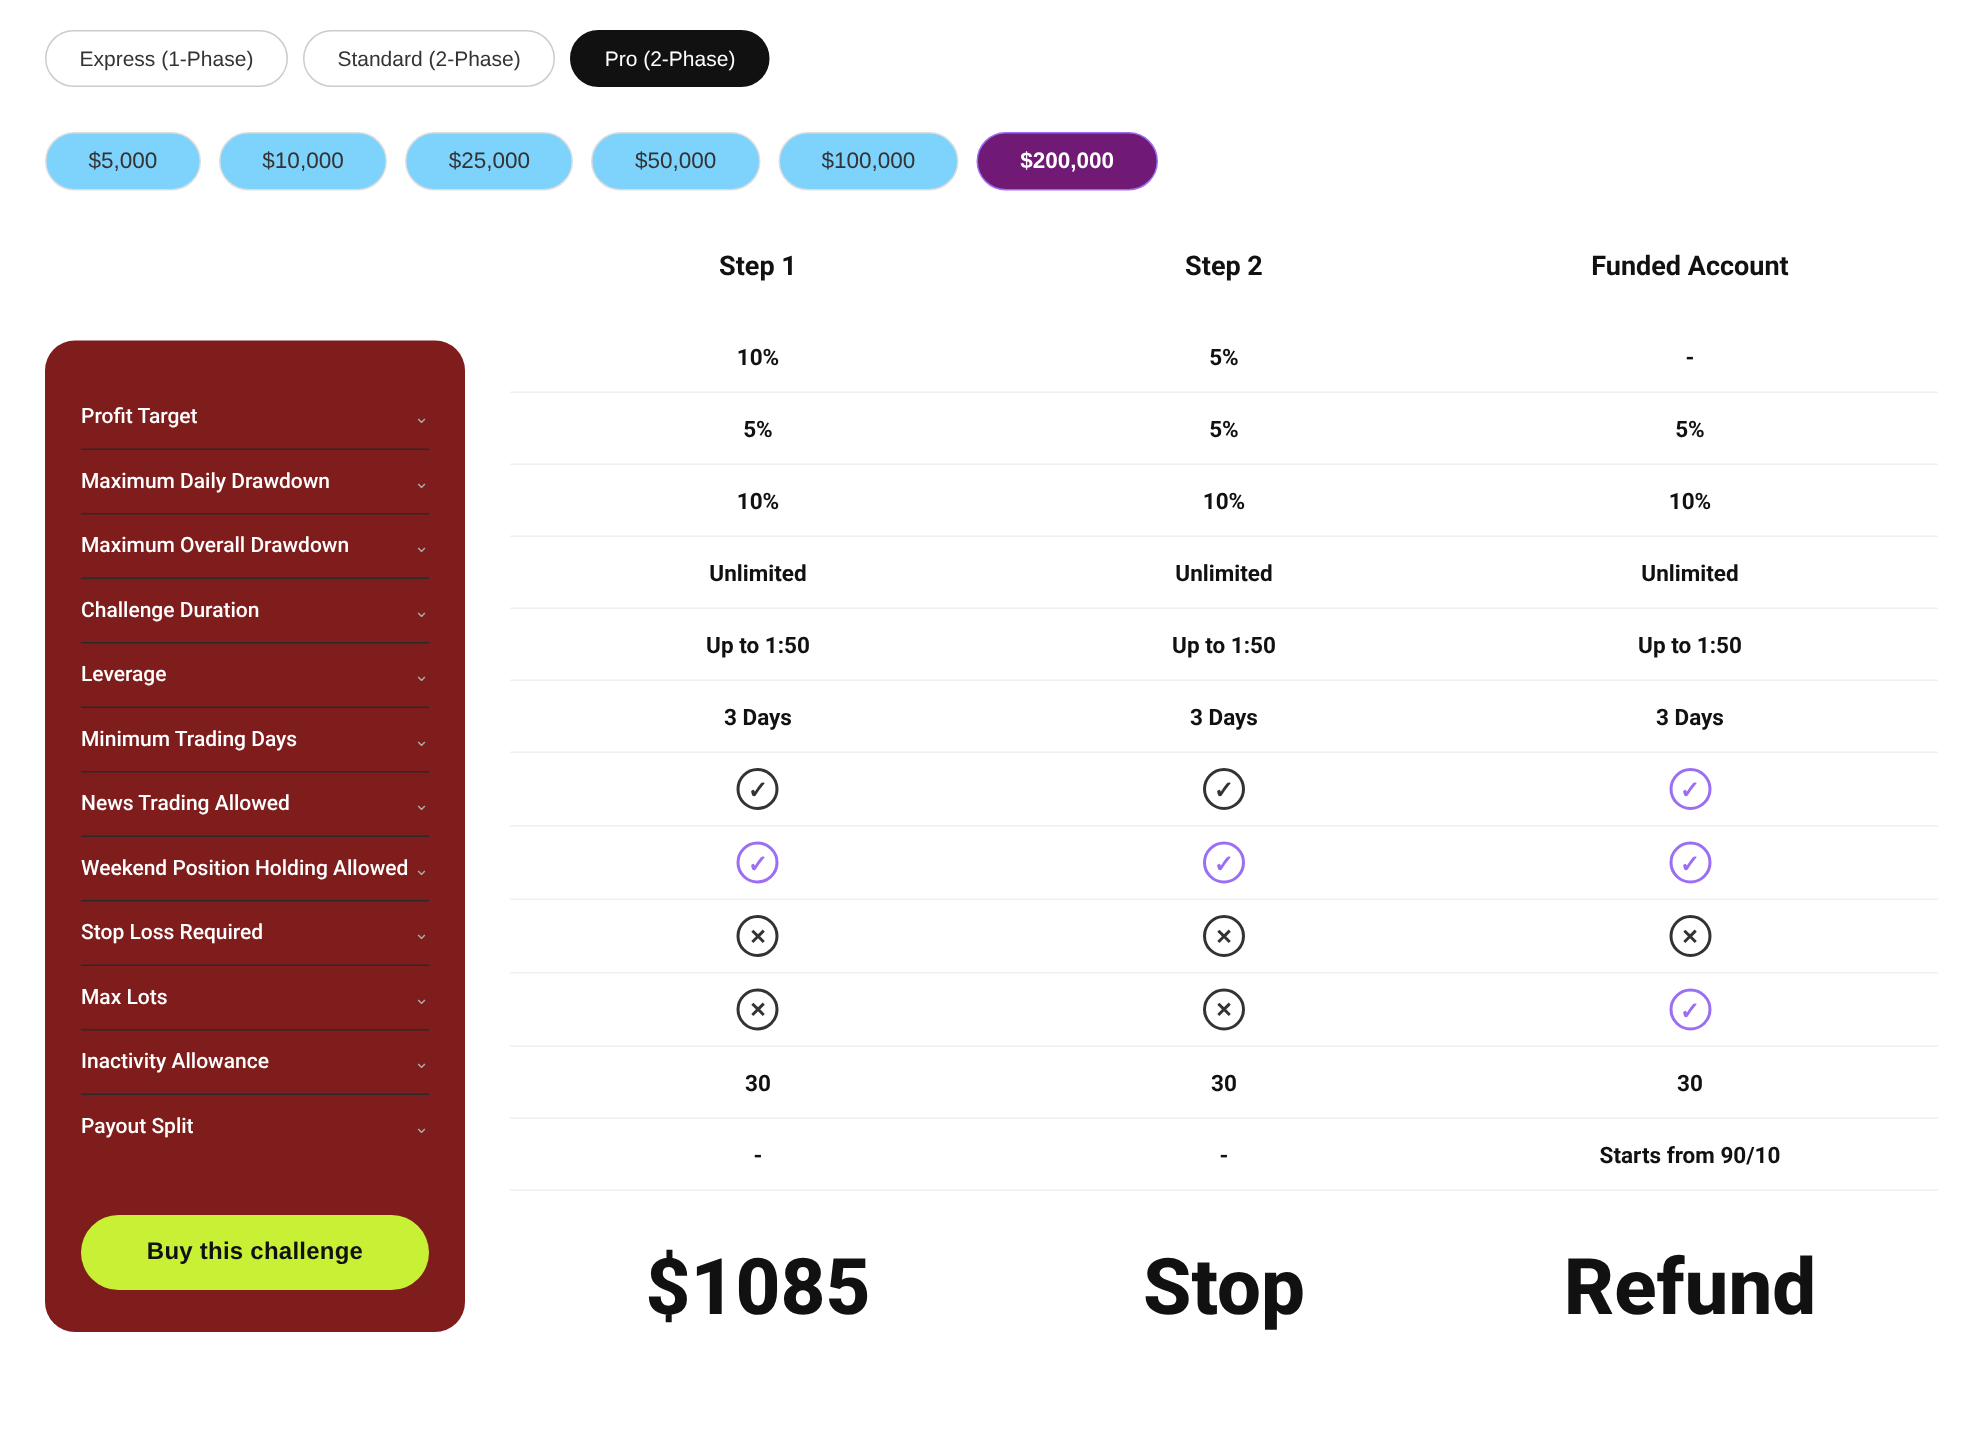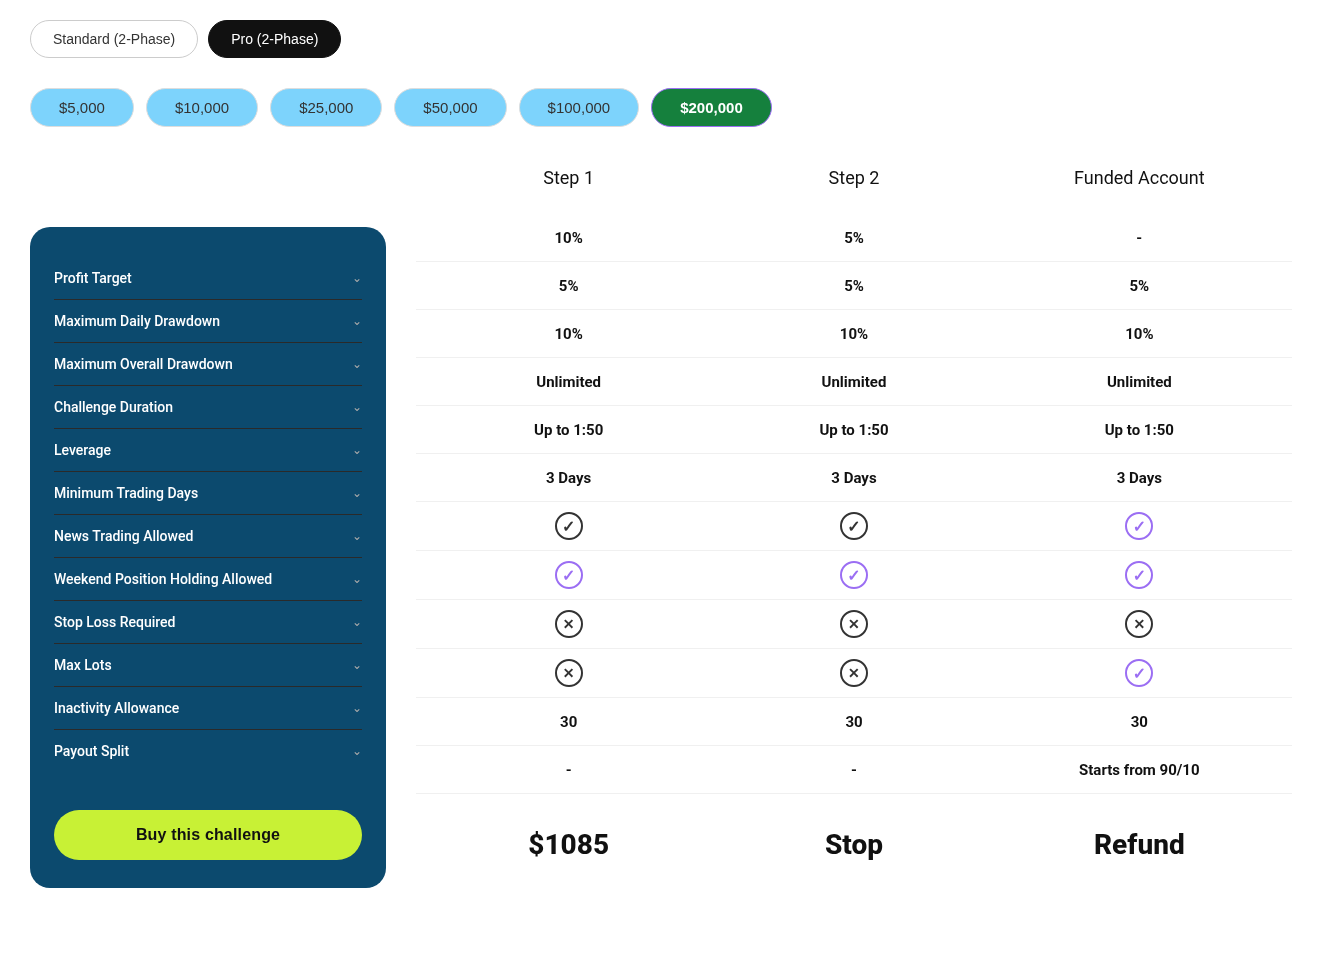--- a/index.html
+++ b/index.html
@@ -43,39 +43,39 @@
       padding: 10px 28px;
       border-radius: 50px;
       border: 1.5px solid #ddd;
       background: #7dd3fc;
       font-size: 15px;
       font-weight: 500;
       cursor: pointer;
       color: #333;
     }
     .amount-btn.active {
-      background: #15803d;
+      background: #701a75;
       color: #fff;
       border-color: #9b6ef3;
       font-weight: 700;
     }
 
     
     .main-layout {
       display: flex;
       gap: 0;
       align-items: flex-start;
     }
 
     
     .sidebar-card {
-      background: #0c4a6e;
+      background: #7f1d1d;
       border-radius: 20px;
       padding: 30px 24px 28px 24px;
-      width: 356px;
+      width: 280px;
       min-width: 280px;
       color: #fff;
       flex-shrink: 0;
       margin-top: 60px;
     }
 
     .sidebar-row {
       display: flex;
       align-items: center;
       justify-content: space-between;
@@ -116,21 +116,21 @@
 
     .col-headers {
       display: grid;
       grid-template-columns: 1fr 1fr 1fr;
       margin-bottom: 10px;
       padding: 0 10px;
     }
     .col-header {
       text-align: center;
       font-size: 18px;
-      font-weight: 400;
+      font-weight: 700;
       padding-bottom: 16px;
     }
 
     .data-rows {
       display: flex;
       flex-direction: column;
     }
     .data-row {
       display: grid;
       grid-template-columns: 1fr 1fr 1fr;
@@ -188,29 +188,30 @@
     .price-row {
       display: grid;
       grid-template-columns: 1fr 1fr 1fr;
       padding: 24px 10px 0 10px;
       margin-top: 10px;
     }
     .price-cell {
       text-align: center;
     }
     .price-main {
-      font-size: 28px;
+      font-size: 52px;
       font-weight: 800;
       color: #111;
     }
   </style>
 </head>
 <body>
 
 <div class="phase-tabs">
+    <button class="phase-tab">Express (1-Phase)</button>
     <button class="phase-tab">Standard (2-Phase)</button>
     <button class="phase-tab active">Pro (2-Phase)</button>
   </div>
 <div class="amount-buttons">
     <button class="amount-btn">$5,000</button>
     <button class="amount-btn">$10,000</button>
     <button class="amount-btn">$25,000</button>
     <button class="amount-btn">$50,000</button>
     <button class="amount-btn">$100,000</button>
     <button class="amount-btn active">$200,000</button>

